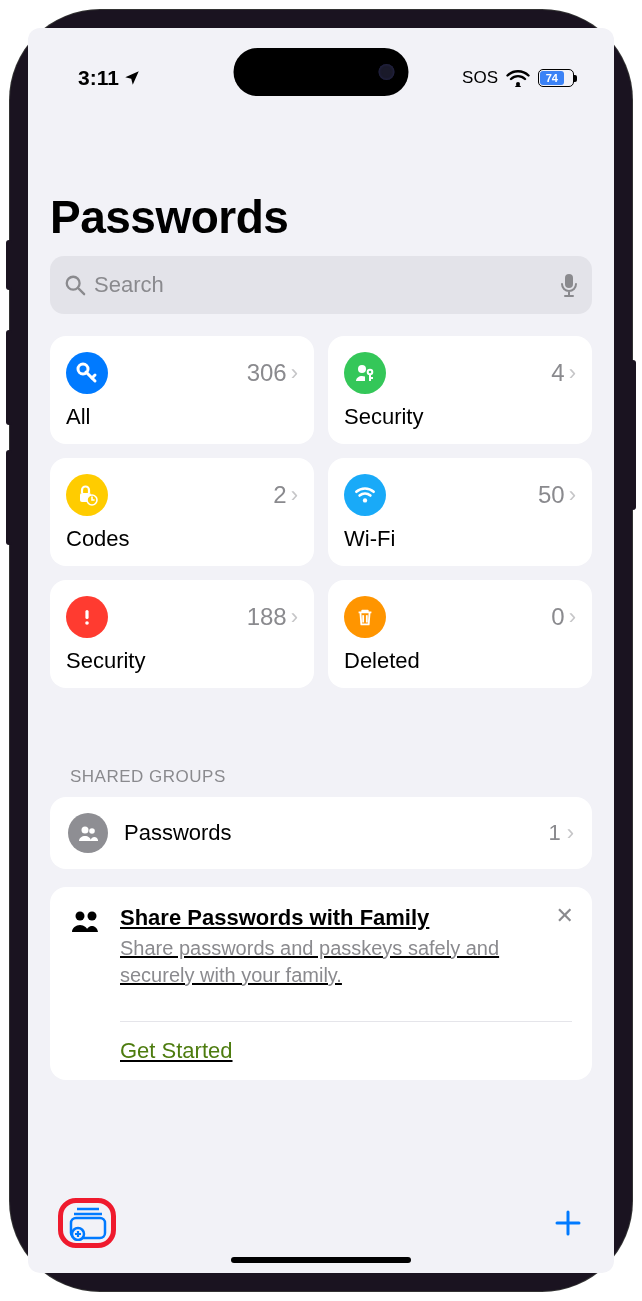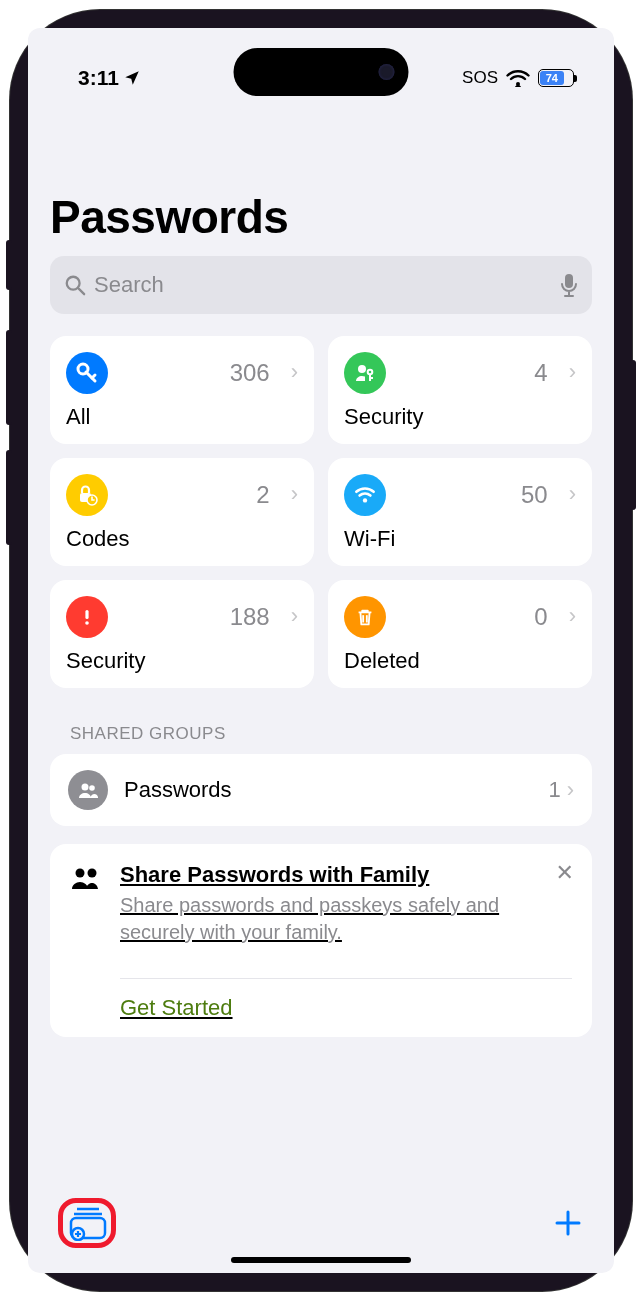--- a/index.html
+++ b/index.html
@@ -118,27 +118,28 @@
     flex-direction:column;
     gap:10px;
     cursor:pointer;
   }
   .tile-top { display:flex; align-items:center; justify-content:space-between;}
   .tile-icon {
     width:42px;height:42px;border-radius:50%;
     display:flex;align-items:center;justify-content:center;
     color:#fff;
   }
-  .tile-count { display:flex;gap:21px;color:#8a8a8e;font-size:24px;}
+  .tile-count { display:flex;align-items:center;gap:4px;color:#8a8a8e;font-size:24px;}
   .tile-label { font-size:22px; color:#000;}
   .chev { color:#c6c6c8; font-size:22px; font-weight:400;}
   .section-header {
     color:#8a8a8e;font-size:17px;letter-spacing:0.5px;
     padding: 6px 20px 10px 20px;
     text-transform:uppercase;
+    margin-top:43px;
   }
   .row-card {
     background:#fff;border-radius:16px;
     display:flex;align-items:center;
     padding:16px 18px;
     gap:16px;
     cursor:pointer;
     margin-bottom:18px;
   }
   .row-icon {

